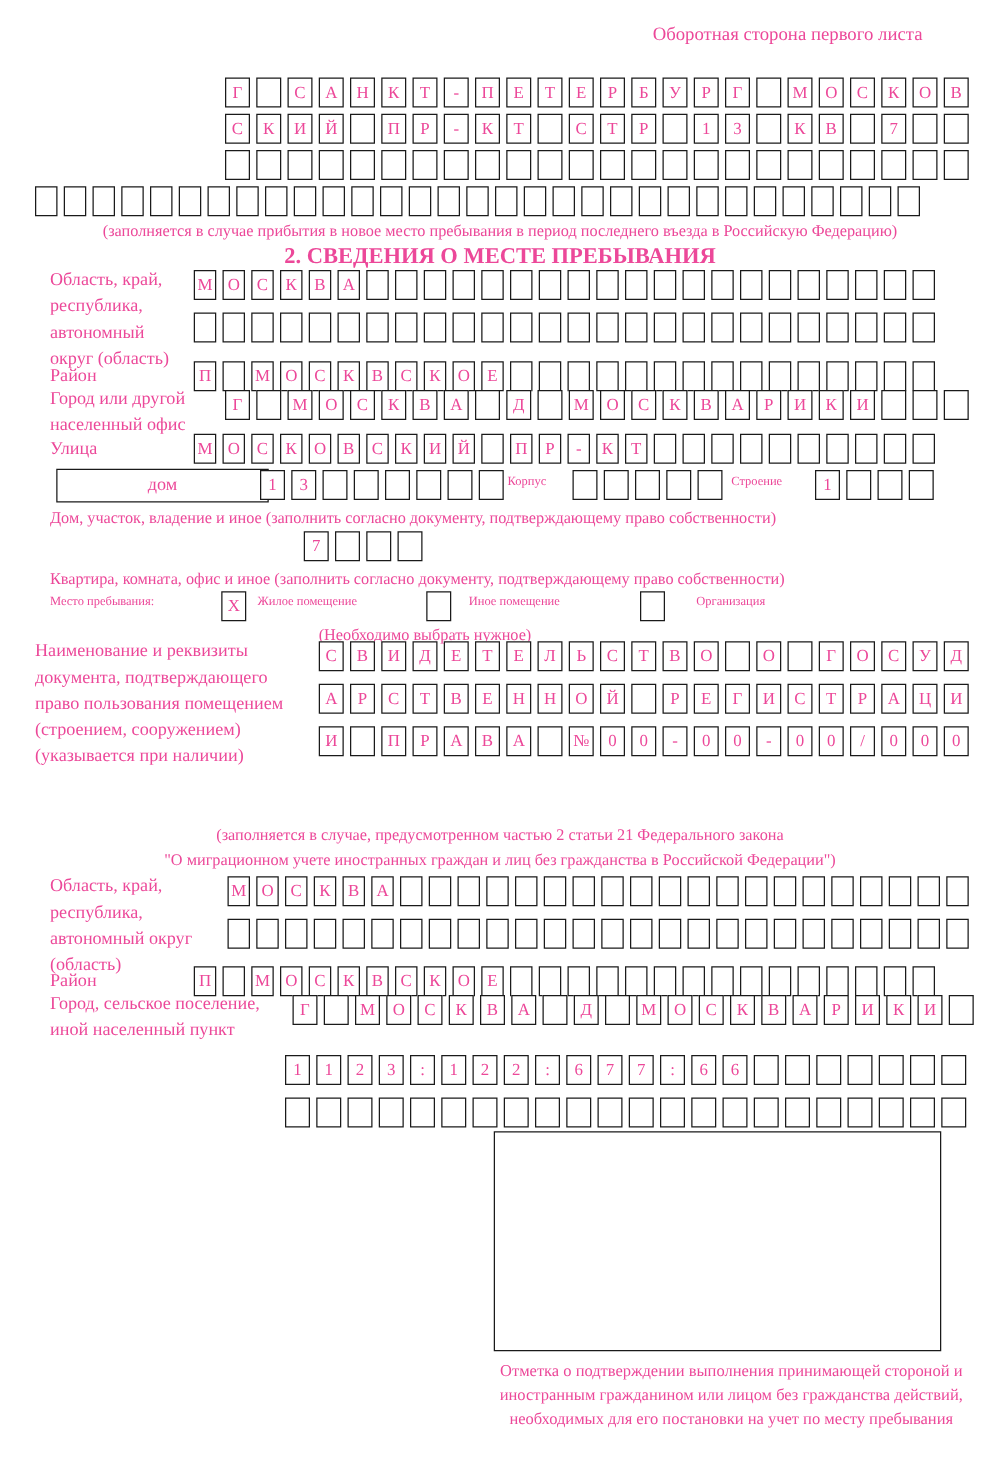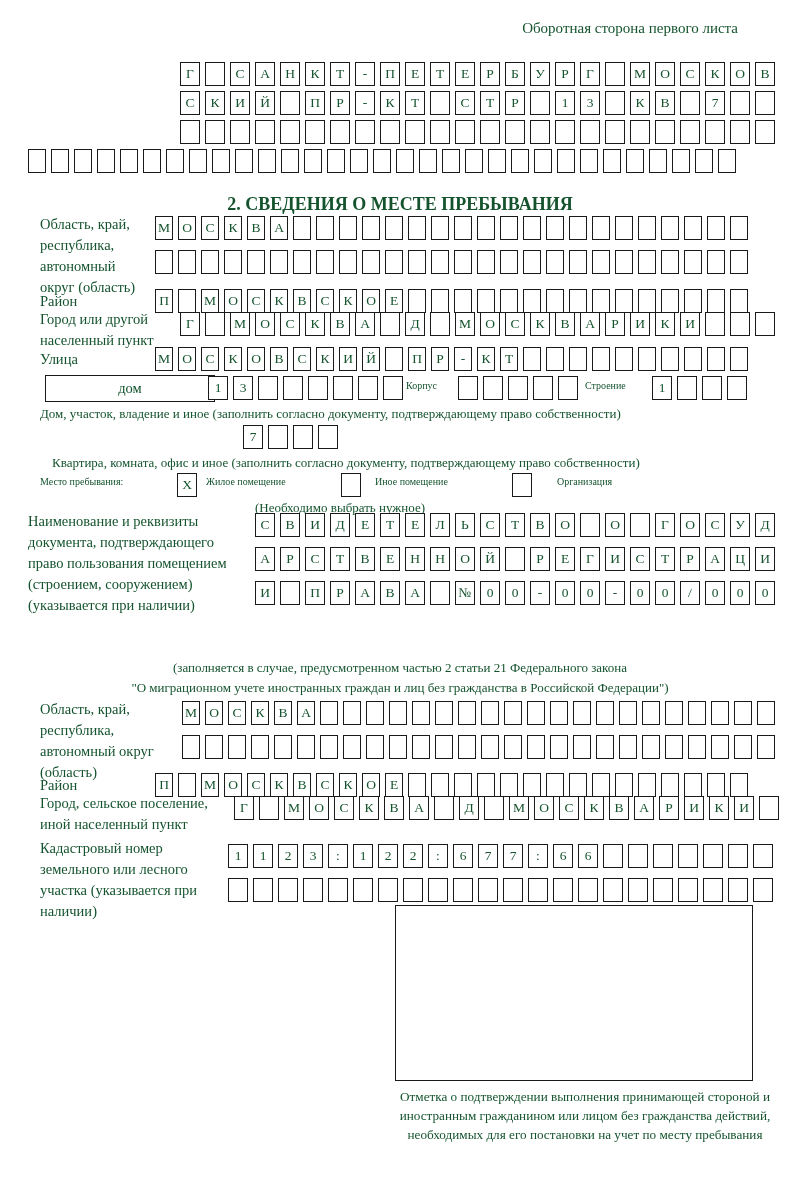--- a/index.html
+++ b/index.html
@@ -1,18 +1,18 @@
 <!DOCTYPE html>
 <html><head>
 <meta charset="utf-8">
 <style>
   html,body{margin:0;padding:0;background:#fff;}
   .form{
     position:relative;width:800px;height:1180px;background:#fff;
-    font-family:"Liberation Serif","DejaVu Serif",serif;color:#14532d;overflow:hidden;
+    font-family:"Liberation Serif","DejaVu Serif",serif;color:#ec4899;overflow:hidden;
   }
   .page-title{position:absolute;top:20px;right:62px;font-size:15px;}
   .lbl{position:absolute;font-size:14.5px;line-height:21px;}
   .caption{position:absolute;left:0;right:0;text-align:center;font-size:13px;}
   .sec-title{position:absolute;left:0;right:0;text-align:center;font-weight:bold;font-size:18px;}
   .cellrow{position:absolute;display:flex;gap:5px;}
   .cell{
     box-sizing:border-box;width:20px;height:24px;border:1.6px solid #1a1a1a;
     display:flex;align-items:center;justify-content:center;
     font-size:13.5px;line-height:1;flex:0 0 auto;background:#fff;
@@ -138,20 +138,21 @@
       <div class="cell"></div>
       <div class="cell"></div>
       <div class="cell"></div>
       <div class="cell"></div>
       <div class="cell"></div>
       <div class="cell"></div>
       <div class="cell"></div>
       <div class="cell"></div>
       <div class="cell"></div>
     </div>
+  <div class="caption" style="top:177px">(заполняется в случае прибытия в новое место пребывания в период последнего въезда в Российскую Федерацию)</div>
 
   <div class="sec-title" style="top:194px">2. СВЕДЕНИЯ О МЕСТЕ ПРЕБЫВАНИЯ</div>
 
   <div class="lbl" style="left:40px;top:214px;width:112px">Область, край, республика, автономный округ (область)</div>
   <div class="cellrow narrow" style="left:155px;top:216px">
       <div class="cell">М</div>
       <div class="cell">О</div>
       <div class="cell">С</div>
       <div class="cell">К</div>
       <div class="cell">В</div>
@@ -229,21 +230,21 @@
       <div class="cell"></div>
       <div class="cell"></div>
       <div class="cell"></div>
       <div class="cell"></div>
       <div class="cell"></div>
       <div class="cell"></div>
       <div class="cell"></div>
       <div class="cell"></div>
     </div>
 
-  <div class="lbl" style="left:40px;top:309px;width:140px">Город или другой населенный пункт</div>
+  <div class="lbl" style="left:40px;top:309px;width:140px">Город или другой населенный офис</div>
   <div class="cellrow" style="left:180px;top:312px">
       <div class="cell">Г</div>
       <div class="cell"></div>
       <div class="cell">М</div>
       <div class="cell">О</div>
       <div class="cell">С</div>
       <div class="cell">К</div>
       <div class="cell">В</div>
       <div class="cell">А</div>
       <div class="cell"></div>
@@ -321,21 +322,21 @@
       <div class="cell"></div>
     </div>
   <div class="caption" style="top:406px;text-align:center;left:40px;right:auto">Дом, участок, владение и иное (заполнить согласно документу, подтверждающему право собственности)</div>
 
   <div class="cellrow" style="left:243px;top:425px">
       <div class="cell">7</div>
       <div class="cell"></div>
       <div class="cell"></div>
       <div class="cell"></div>
     </div>
-  <div class="caption" style="top:455px;text-align:center;left:52px;right:auto">Квартира, комната, офис и иное (заполнить согласно документу, подтверждающему право собственности)</div>
+  <div class="caption" style="top:455px;text-align:center;left:40px;right:auto">Квартира, комната, офис и иное (заполнить согласно документу, подтверждающему право собственности)</div>
 
   <div class="opt-label" style="left:40px;top:476px">Место пребывания:</div>
   <div class="cell checkcell" style="left:177px;top:473px">X</div>
   <div class="opt-label" style="left:206px;top:476px">Жилое помещение</div>
   <div class="cell checkcell" style="left:341px;top:473px"></div>
   <div class="opt-label" style="left:375px;top:476px">Иное помещение</div>
   <div class="cell checkcell" style="left:512px;top:473px"></div>
   <div class="opt-label" style="left:557px;top:476px">Организация</div>
   <div class="caption" style="top:500px;left:190px;right:auto;width:300px">(Необходимо выбрать нужное)</div>
 
@@ -520,21 +521,20 @@
       <div class="cell">К</div>
       <div class="cell">В</div>
       <div class="cell">А</div>
       <div class="cell">Р</div>
       <div class="cell">И</div>
       <div class="cell">К</div>
       <div class="cell">И</div>
       <div class="cell"></div>
     </div>
 
-  <div class="lbl" style="left:40px;top:838px;width:190px">Кадастровый номер земельного или лесного участка (указывается при наличии)</div>
   <div class="cellrow" style="left:228px;top:844px">
       <div class="cell">1</div>
       <div class="cell">1</div>
       <div class="cell">2</div>
       <div class="cell">3</div>
       <div class="cell">:</div>
       <div class="cell">1</div>
       <div class="cell">2</div>
       <div class="cell">2</div>
       <div class="cell">:</div>

